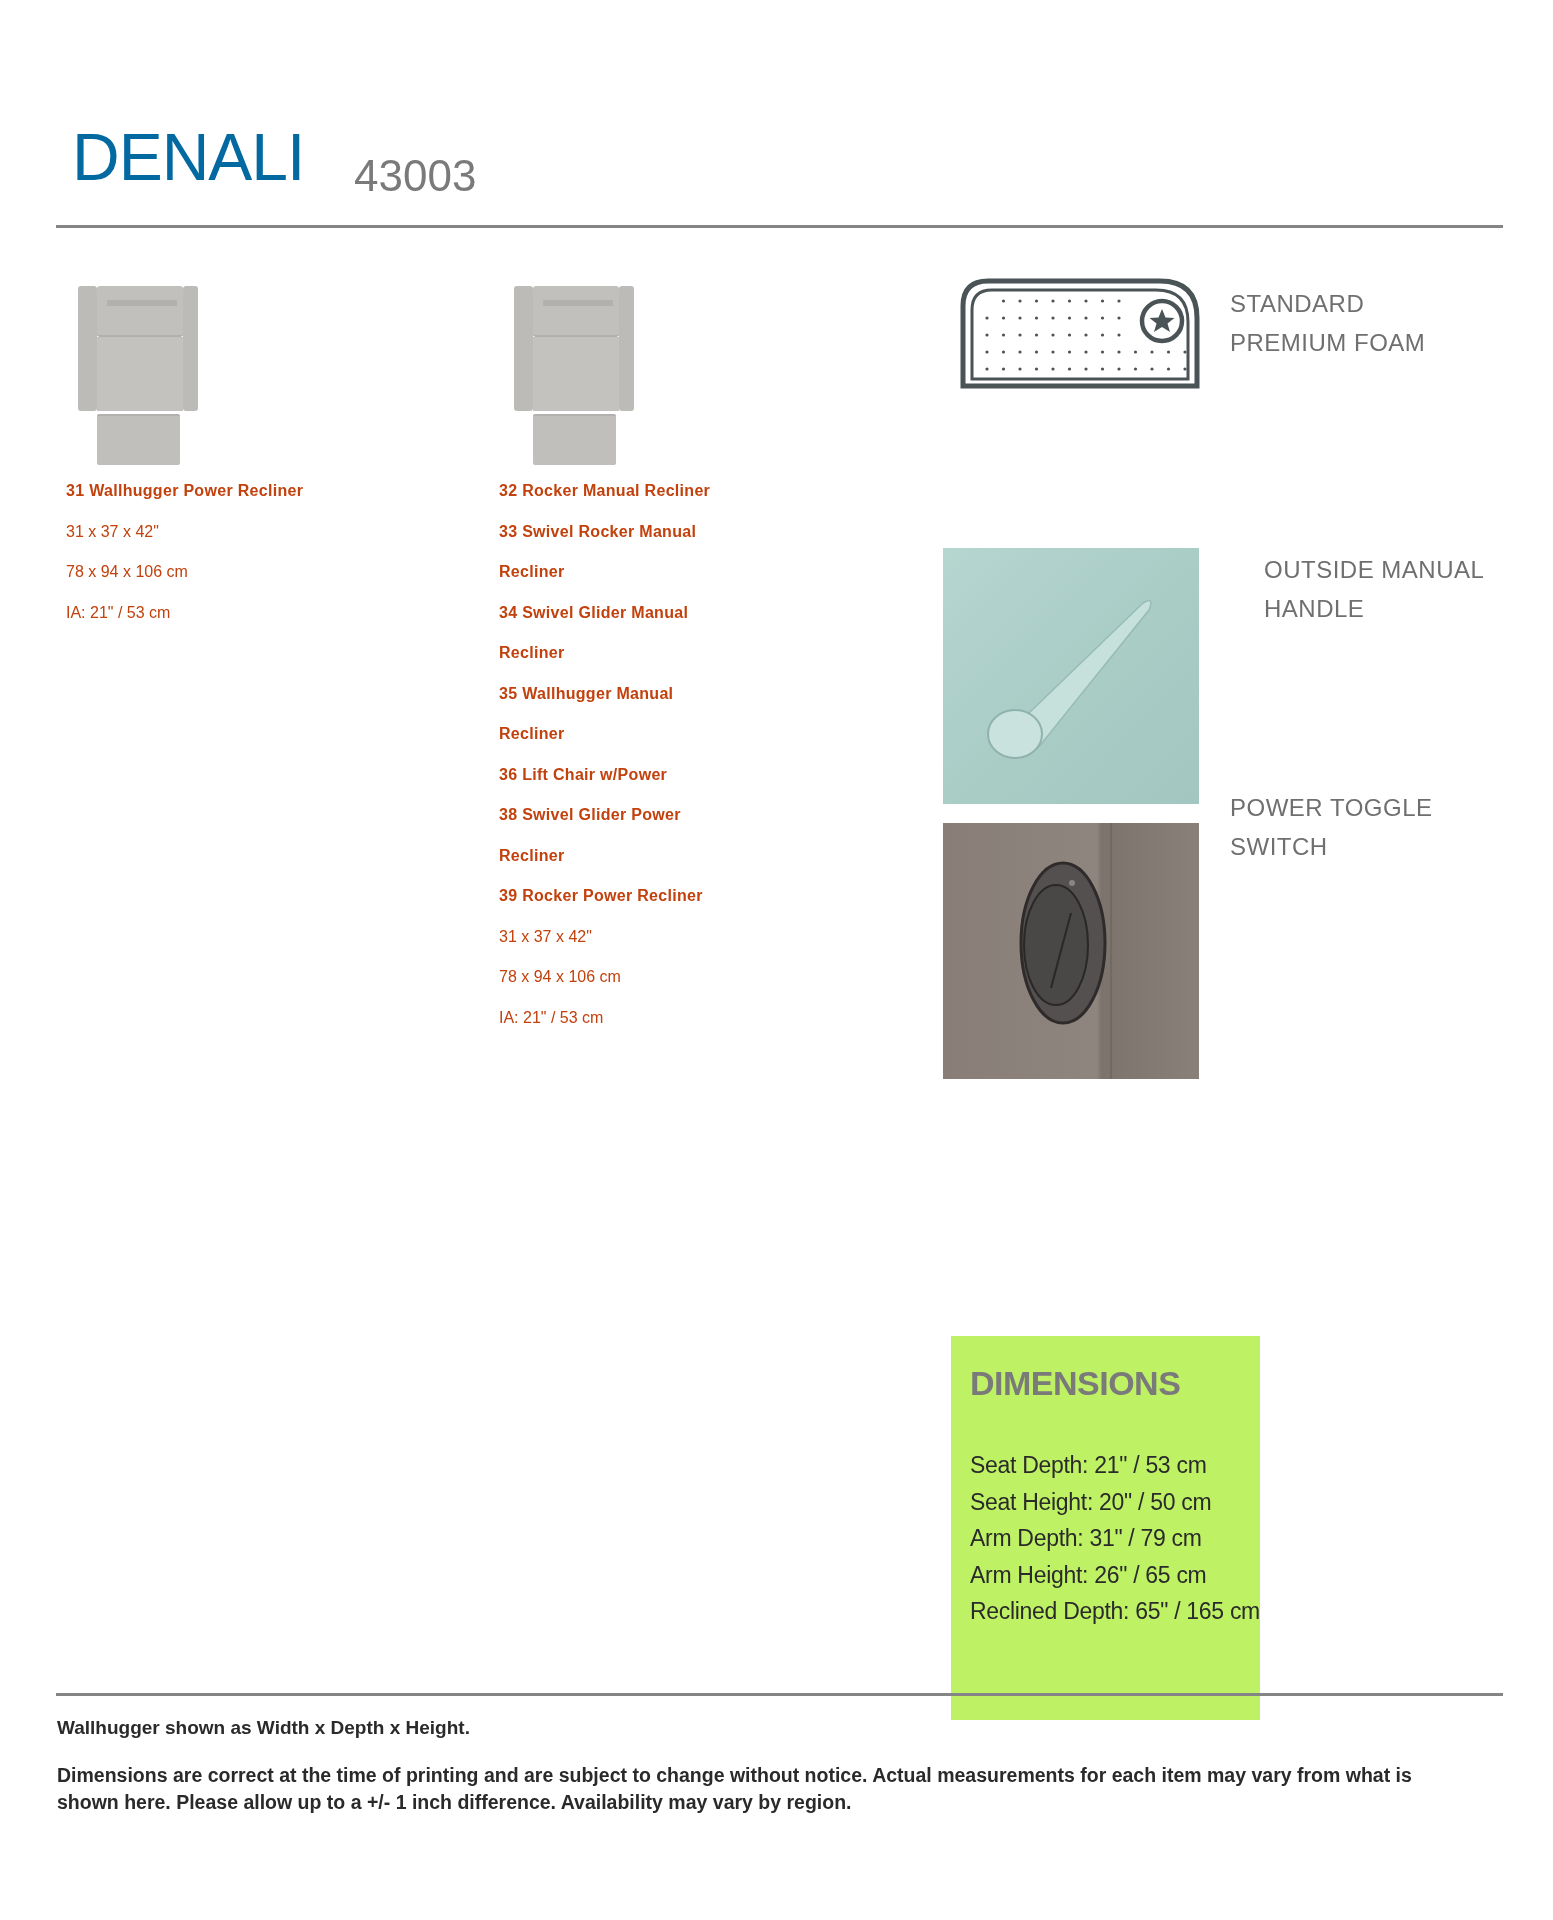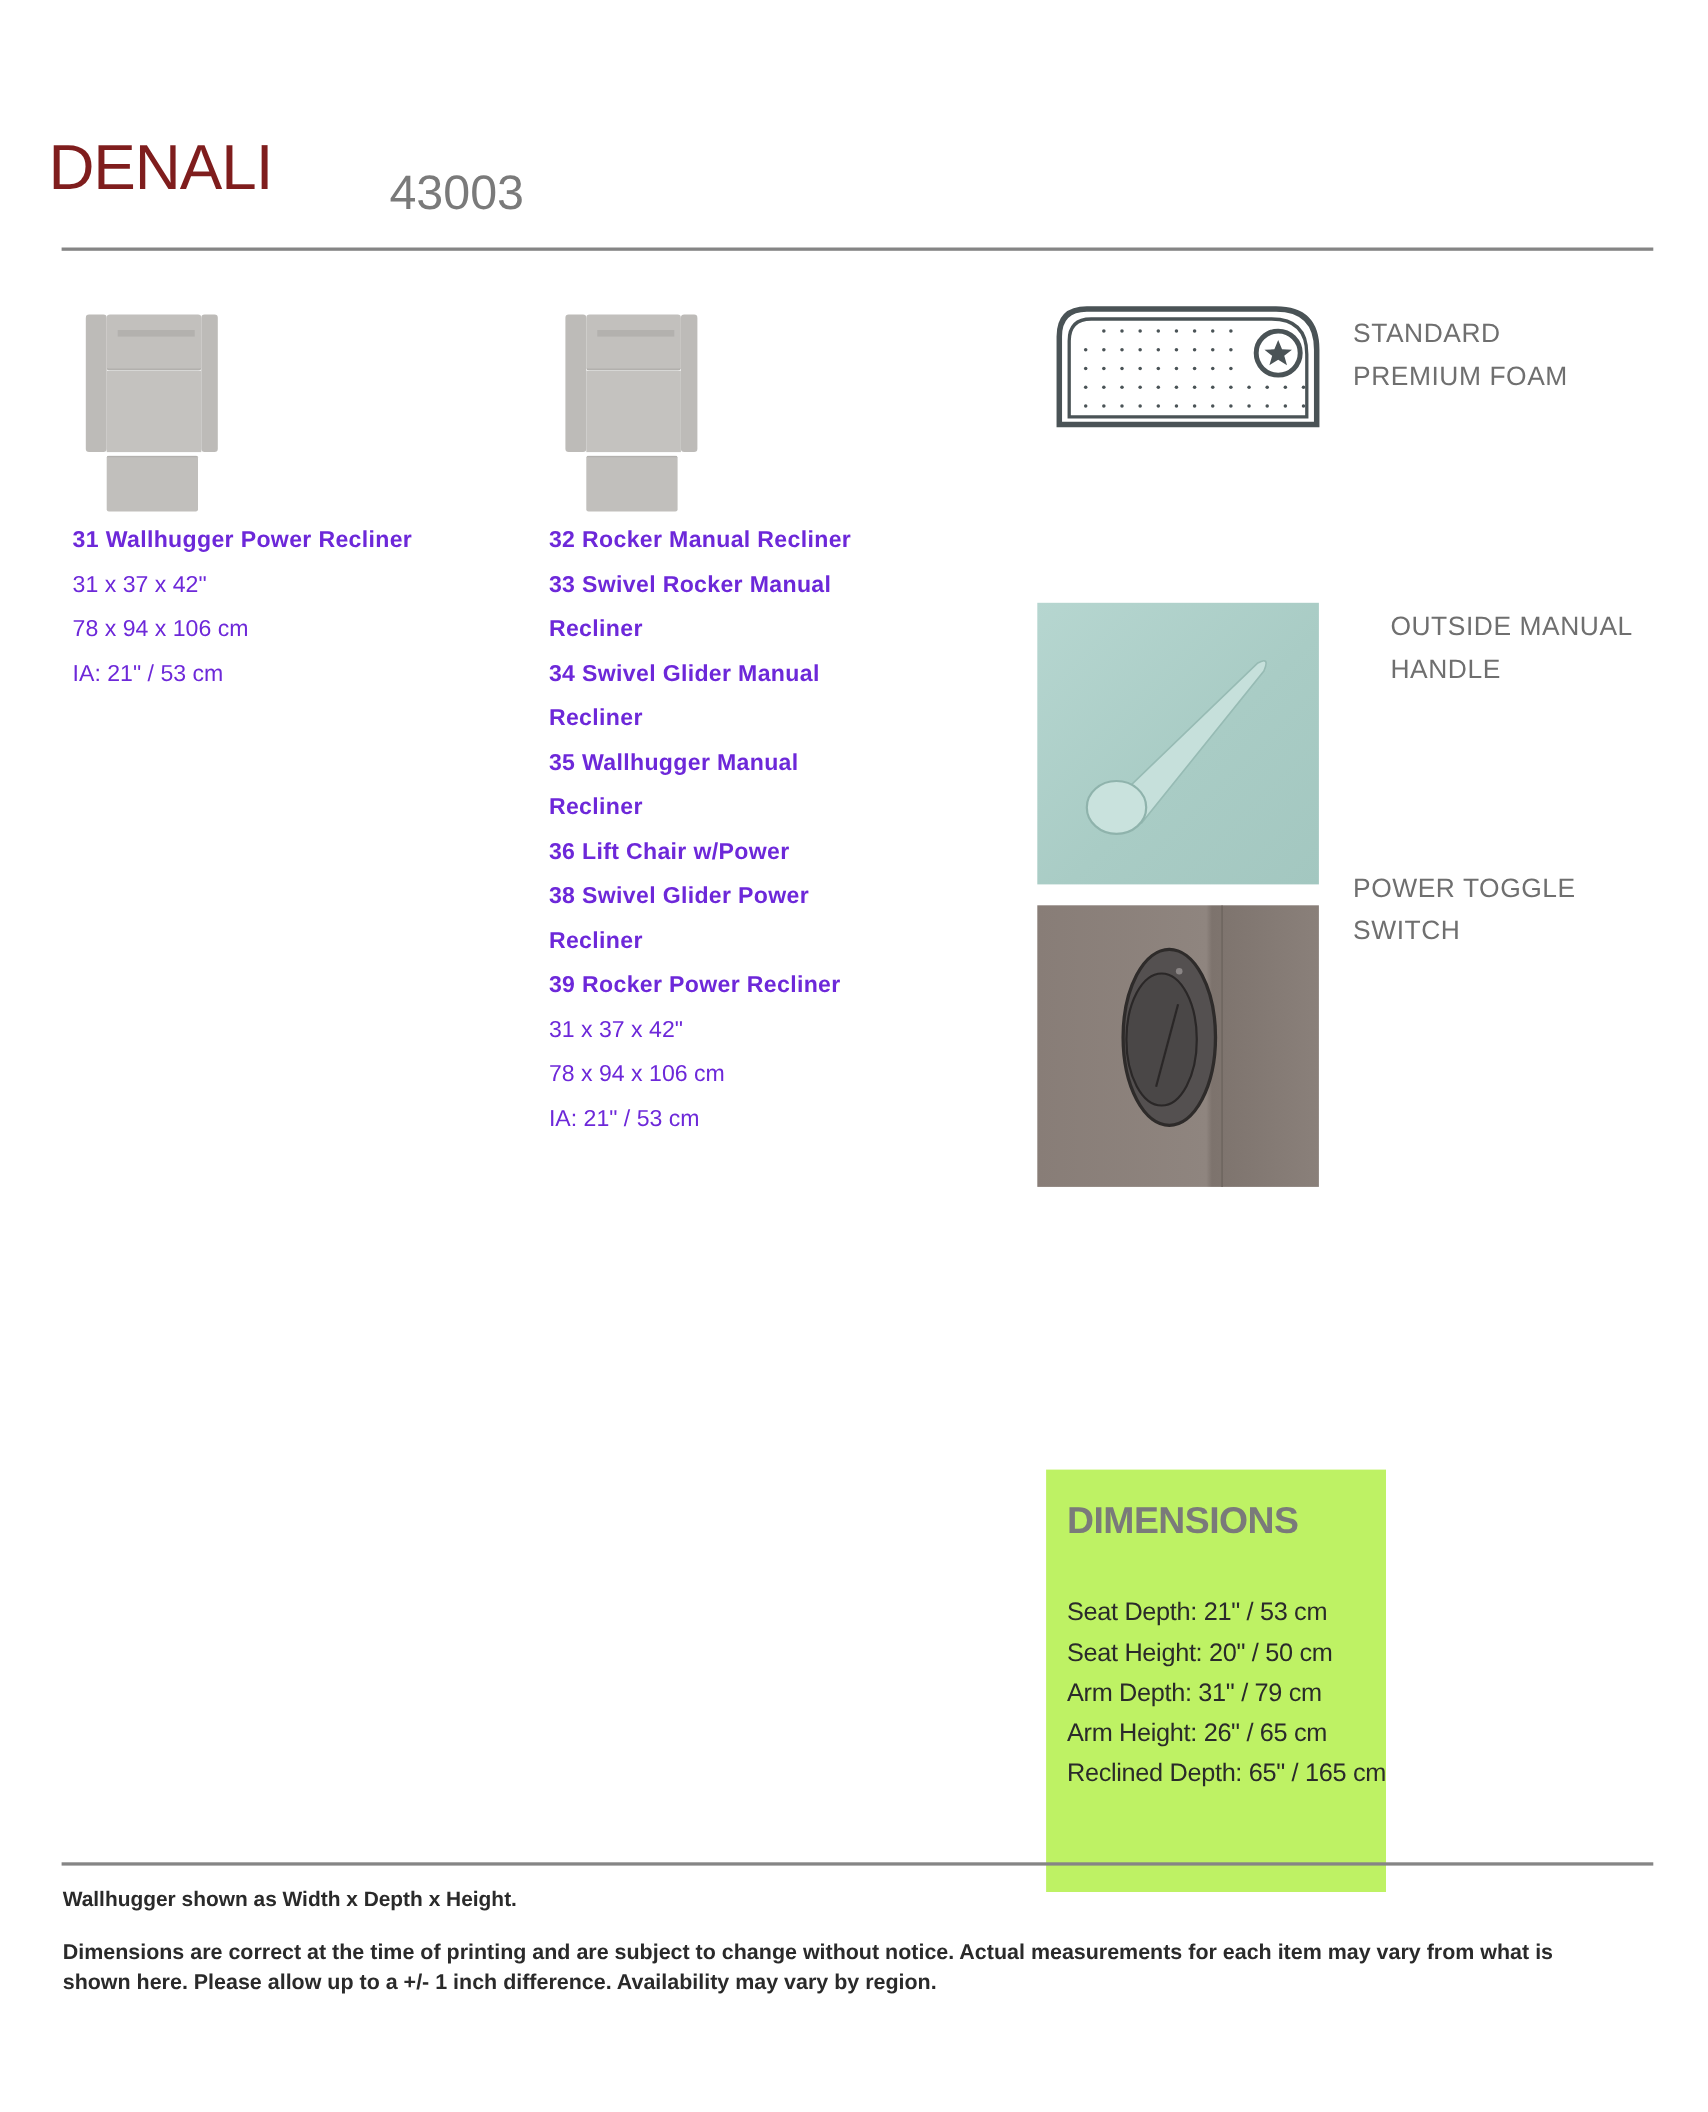--- a/index.html
+++ b/index.html
@@ -1,35 +1,35 @@
 <!DOCTYPE html>
 <html><head>
 <meta charset="utf-8">
 <style>
   html, body { margin: 0; padding: 0; background: #ffffff; }
   body { width: 1553px; height: 1920px; position: relative; overflow: hidden;
          font-family: "Liberation Sans", sans-serif; color: #2a2a2a; }
   .abs { position: absolute; }
 
-  .title { left: 44px; top: 124px; font-size: 58px; color: #7f1d1d; letter-spacing: -1px; line-height: 1; }
+  .title { left: 72px; top: 124px; font-size: 66px; color: #0369a1; letter-spacing: -1px; line-height: 1; }
   .model { left: 354px; top: 154px; font-size: 44px; color: #7a7a7a; line-height: 1; }
   .rule { left: 56px; width: 1447px; height: 3px; background: #858585; }
   .rule.top { top: 225px; }
   .rule.bottom { top: 1693px; }
 
   .chair { width: 120px; height: 177px; }
   .chair .arm { position: absolute; top: 0; height: 125px; width: 19px; background: #bdbbb8; border-radius: 3px; }
   .chair .arm.l { left: 0; }
   .chair .arm.r { right: 0; width: 15px; }
   .chair .back { position: absolute; left: 19px; top: 0; width: 86px; height: 49px; background: #c2c0bd; border-radius: 3px; border-bottom: 2px solid #b2b0ad; }
   .chair .back::after { content: ""; position: absolute; left: 10px; right: 6px; top: 14px; height: 6px; background: #b3b1ae; }
   .chair .seat { position: absolute; left: 19px; top: 51px; width: 86px; height: 74px; background: #c4c2bf; }
   .chair .foot { position: absolute; left: 19px; top: 128px; width: 83px; height: 49px; background: #c1bfbc; border-radius: 2px; border-top: 2px solid #b3b1ae; }
 
-  .col { font-size: 21px; line-height: 40.5px; color: #6d28d9; }
+  .col { font-size: 16px; line-height: 40.5px; color: #c2410c; }
   .col .bold { font-weight: bold; letter-spacing: 0.3px; }
   .col1 { left: 66px; top: 471px; width: 400px; }
   .col2 { left: 499px; top: 471px; width: 400px; }
 
   .feat-label { font-size: 24px; line-height: 39px; color: #6f6f6f; letter-spacing: 0.5px; }
 
   .foam { left: 955px; top: 276px; width: 250px; height: 115px; }
   .photo { width: 256px; height: 256px; overflow: hidden; }
   .handle-photo { left: 943px; top: 548px; background: linear-gradient(135deg, #b6d6d0 0%, #a9ccc5 55%, #a3c7c0 100%); }
   .toggle-photo { left: 943px; top: 823px; background: linear-gradient(90deg, #887d77 0%, #8f857f 60%, #7d736d 62%, #8a807a 100%); }

